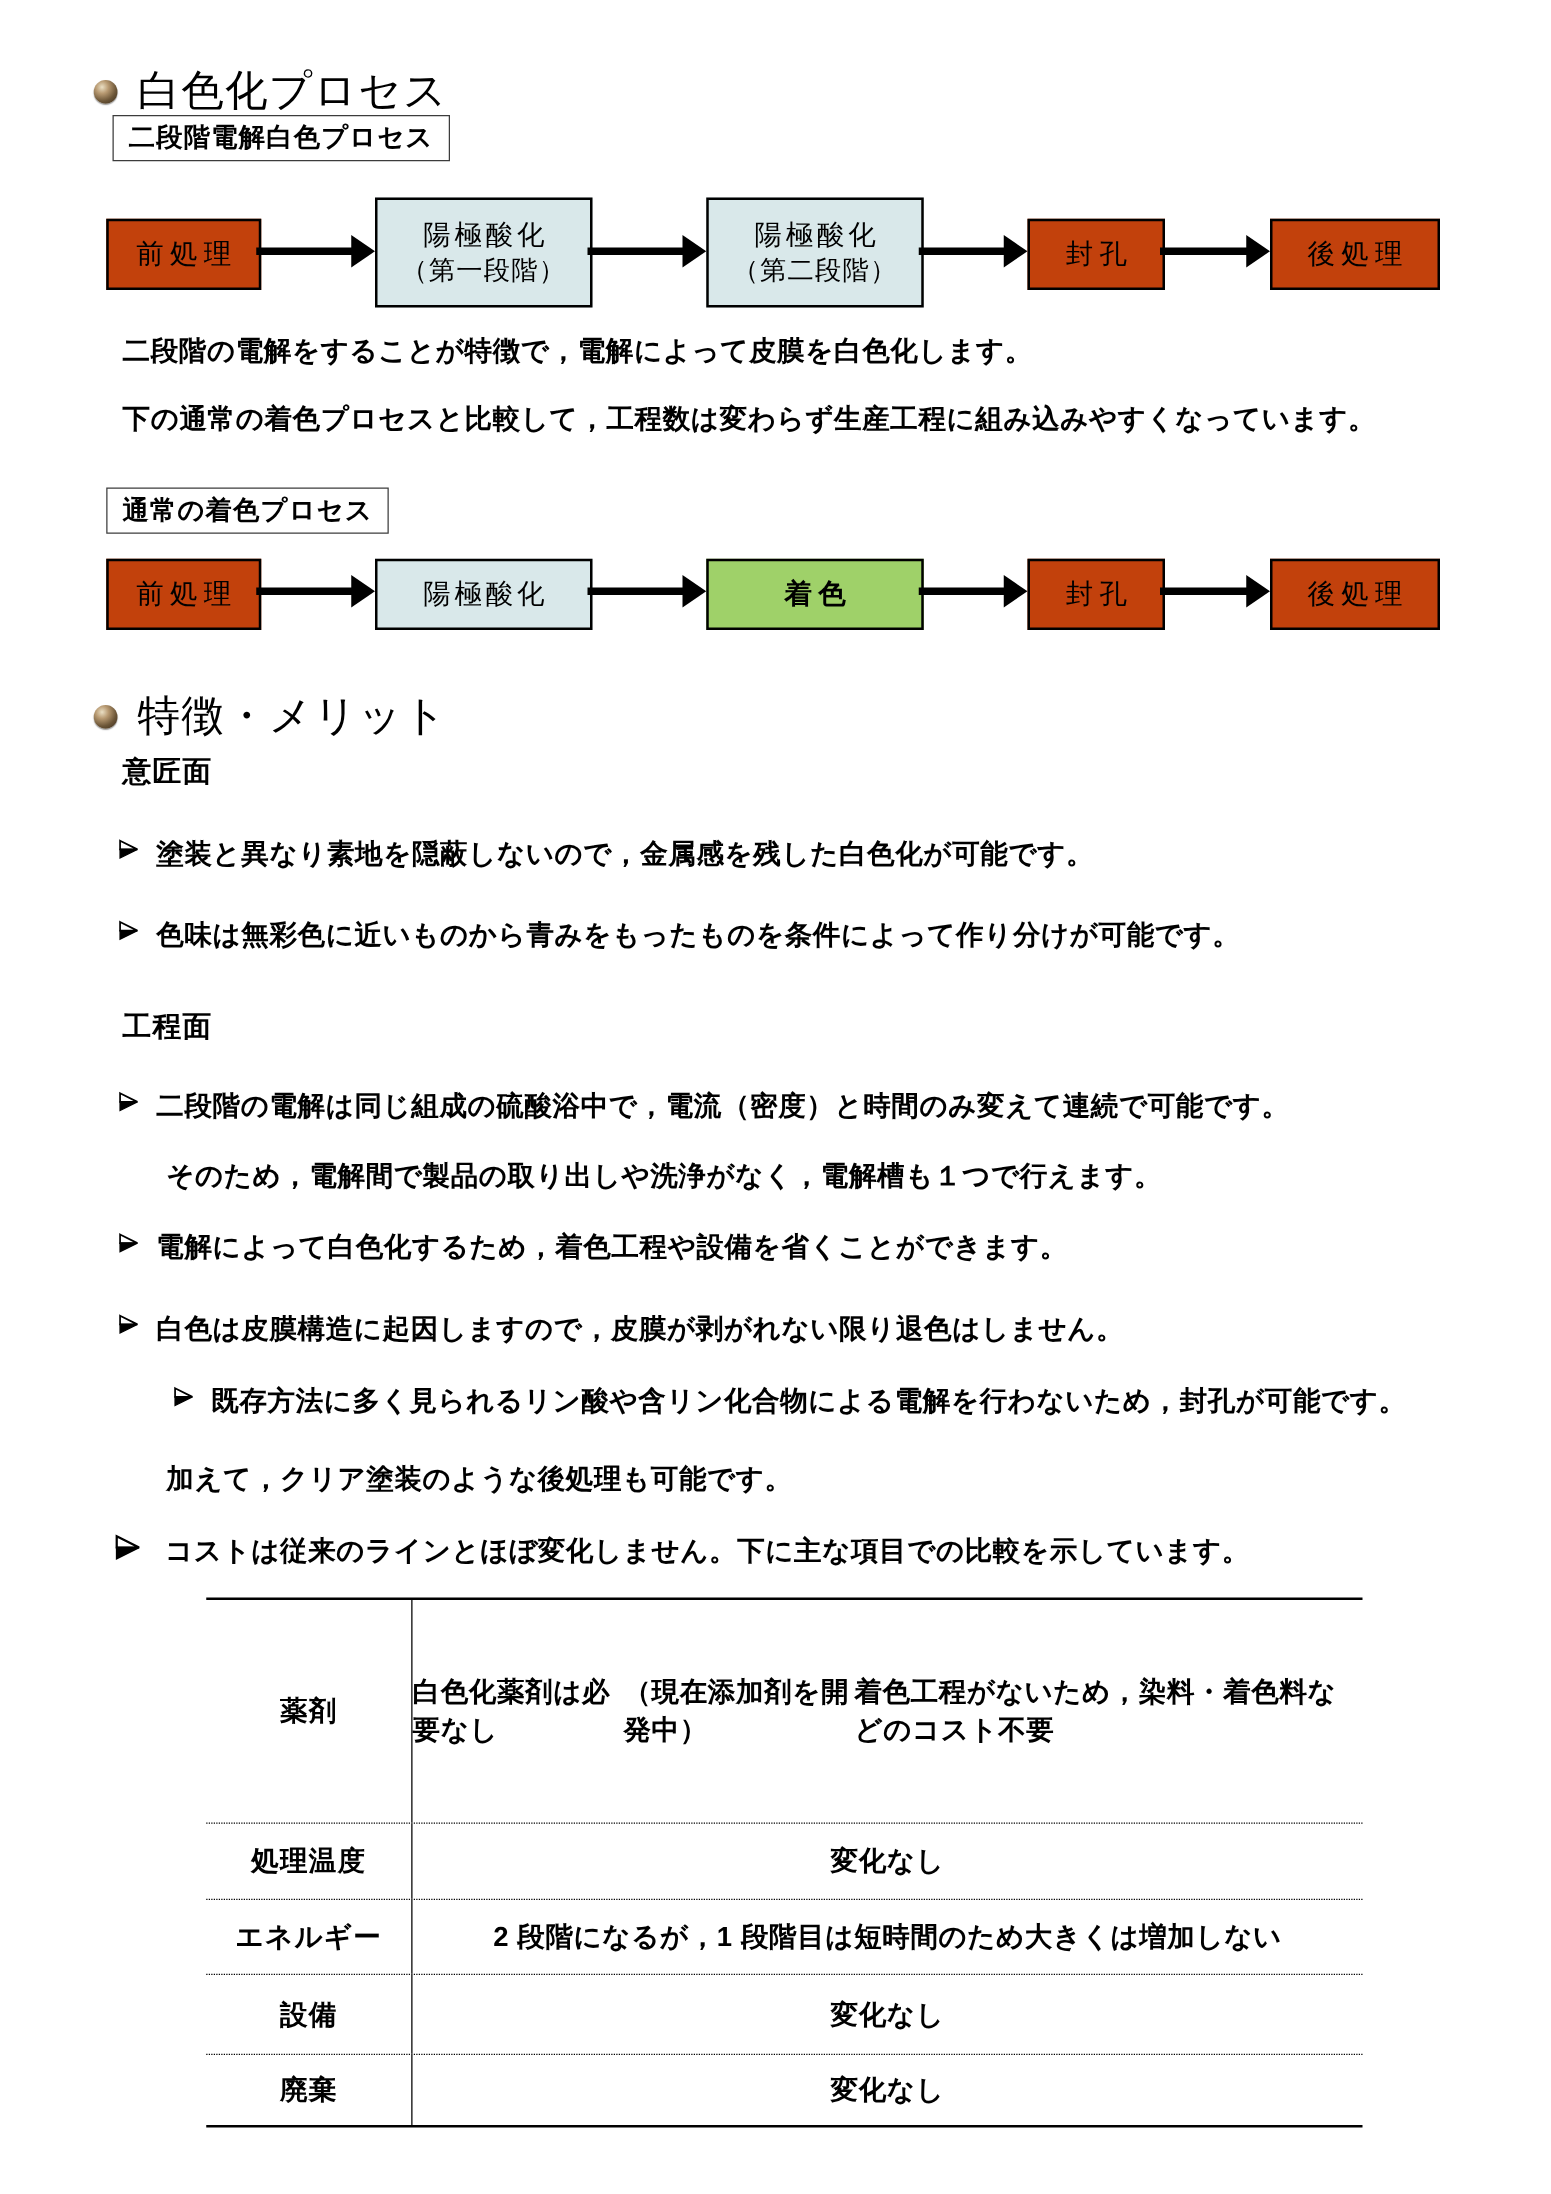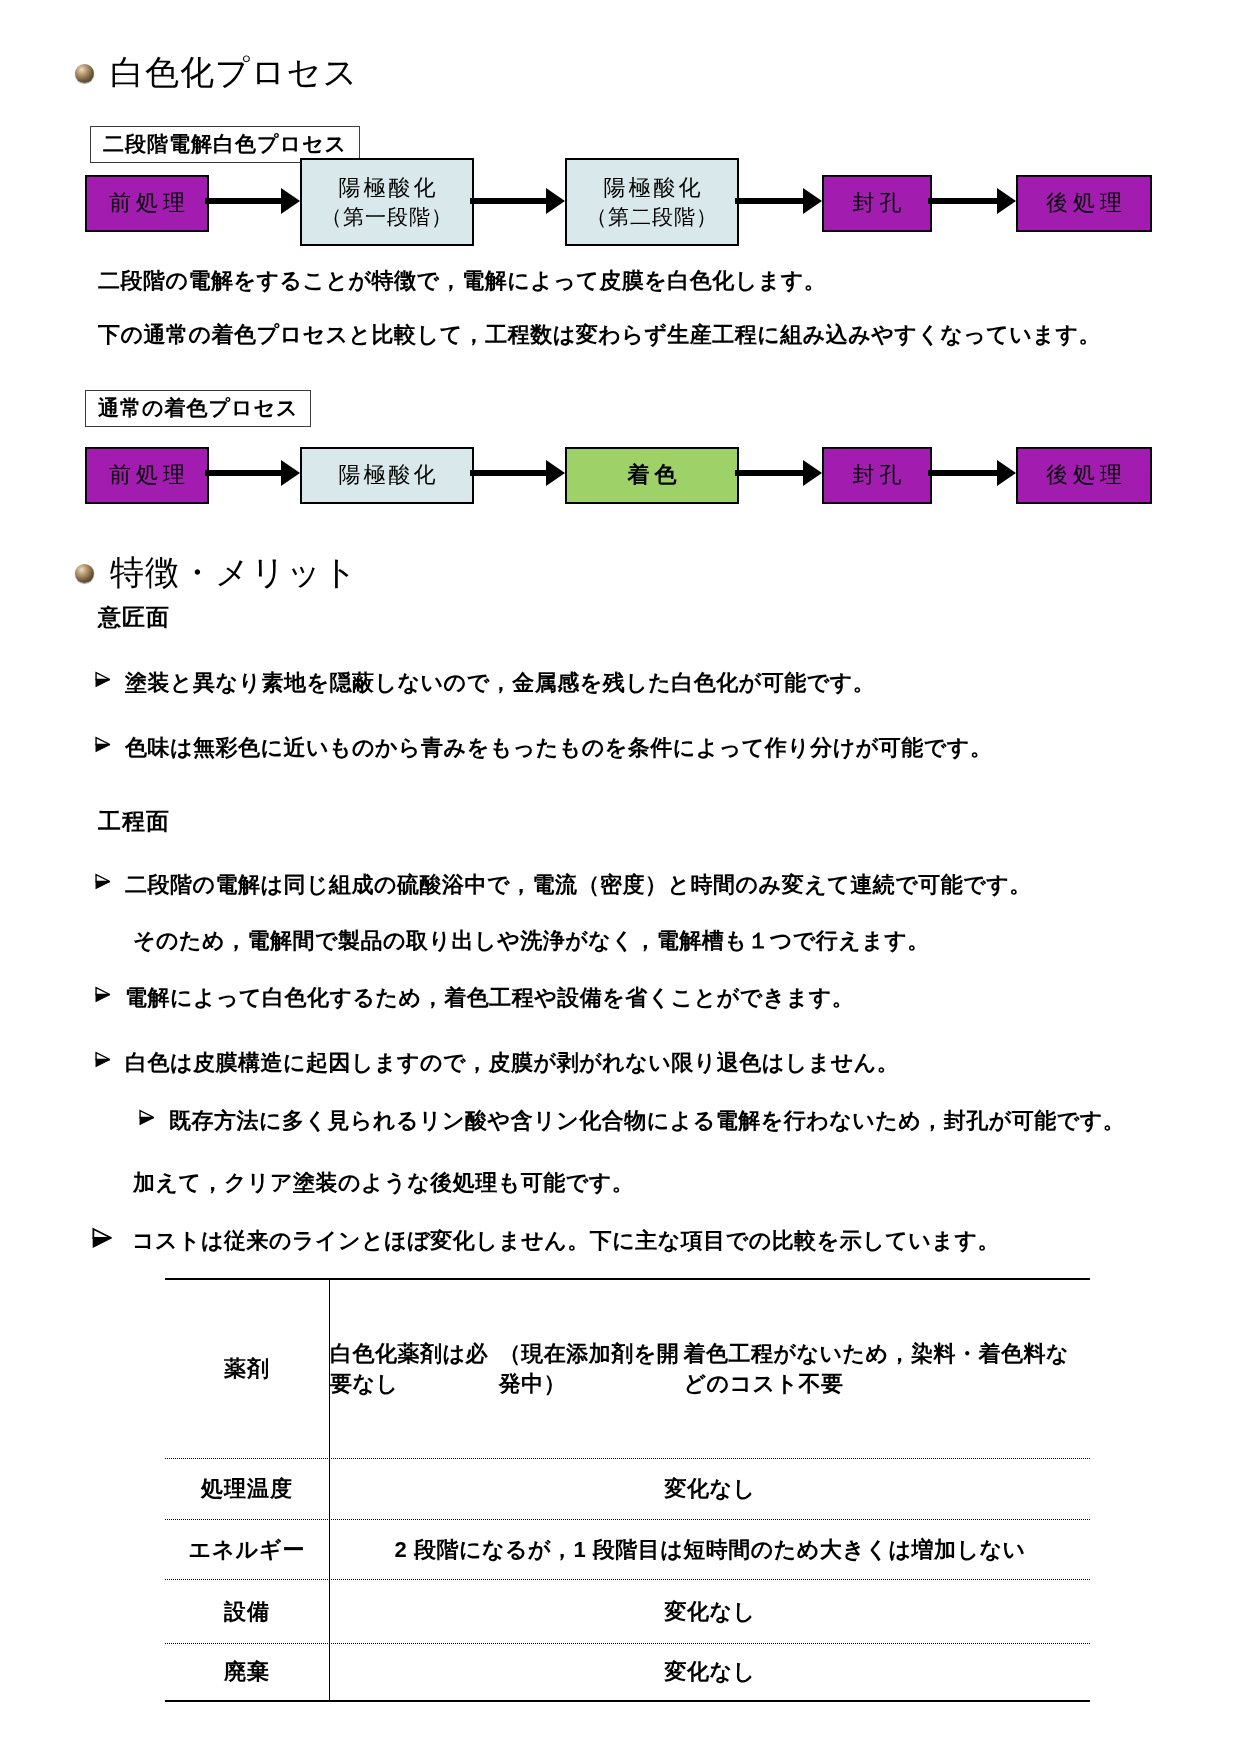--- a/index.html
+++ b/index.html
@@ -16,21 +16,21 @@
     box-shadow:0 1px 1px rgba(0,0,0,.4);
   }
   .section-heading .htext{font-size:34px;font-weight:400;letter-spacing:1px;}
   
   .flow-label{
     position:absolute;border:1px solid #3c3c3c;background:#fff;
     font-size:21px;font-weight:600;padding:3px 12px 4px 12px;letter-spacing:1px;
   }
   
   .fbox{
-    position:absolute;border:2px solid #000;background:#a21caf;
+    position:absolute;border:2px solid #000;background:#c2410c;
     display:flex;flex-direction:column;align-items:center;justify-content:center;
     font-size:22px;letter-spacing:5px;text-indent:5px;line-height:1.3;
   }
   .fbox.blue{background:#d9e8ea;letter-spacing:3px;text-indent:3px;}
   .fbox.green{background:#9fd169;font-weight:600;}
   .fbox .sub{font-size:21px;letter-spacing:1px;text-indent:0;}
   
   .arrow{position:absolute;height:26px;}
   .arrow .shaft{position:absolute;left:0;right:17px;top:10px;height:6px;background:#000;}
   .arrow .head{
@@ -75,21 +75,21 @@
   </defs>
 </svg>
 
 <div id="page">
 
   <div class="section-heading" style="left:75px;top:50px;">
     <div class="sphere"></div>
     <div class="htext">白色化プロセス</div>
   </div>
 
-  <div class="flow-label" style="left:90px;top:126px;">二段階電解白色プロセス</div>
+  <div class="flow-label" style="left:90px;top:92px;">二段階電解白色プロセス</div>
 
   <div>
     <div class="fbox" style="left:85px;top:175px;width:120px;height:53px;">
       <span>前処理</span>
     </div>
     <div class="arrow" style="left:205px;top:188px;width:95px;">
       <div class="shaft"></div>
         <div class="head"></div>
     </div>
     <div class="fbox blue" style="left:300px;top:158px;width:170px;height:84px;">

